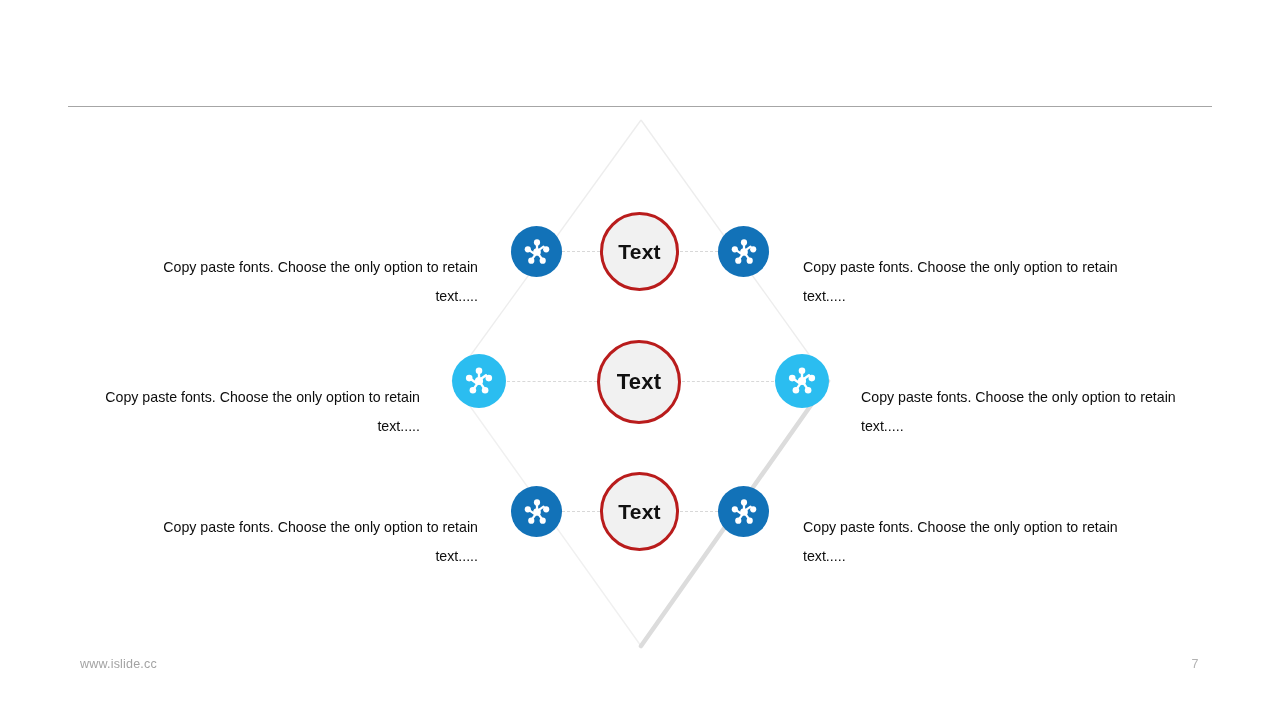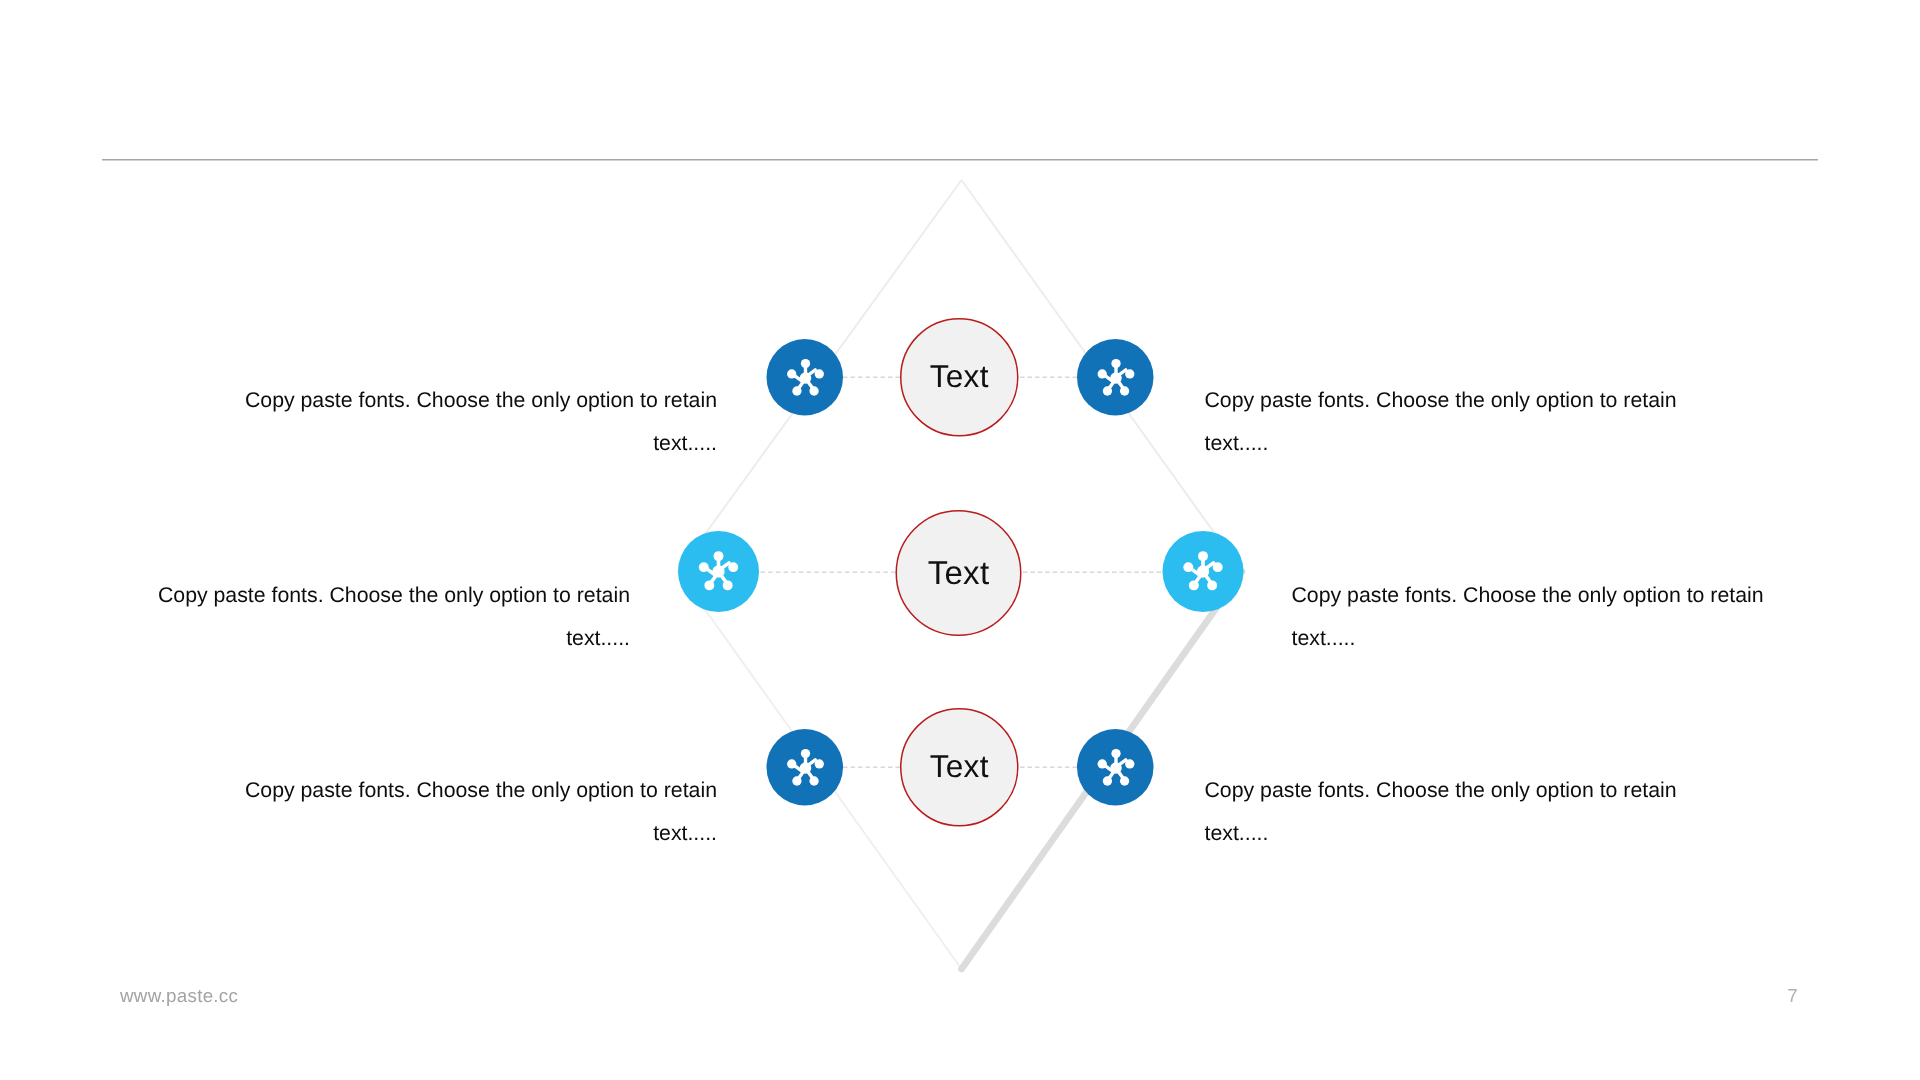--- a/index.html
+++ b/index.html
@@ -46,28 +46,29 @@
     position: absolute;
     height: 0;
     border-top: 1px dashed #d8d8d8;
   }
 
   
   .text-circle {
     position: absolute;
     border-radius: 50%;
     background: #f1f1f1;
-    border: 1px solid #b91c1c;
+    border: 3px solid #b91c1c;
     box-sizing: border-box;
     display: flex;
     align-items: center;
     justify-content: center;
     color: #111111;
     font-size: 21px;
     letter-spacing: .2px;
+    font-weight: bold;
   }
   .text-circle.big { font-size: 22px; }
 
   
   .icon-circle {
     position: absolute;
     border-radius: 50%;
     display: flex;
     align-items: center;
     justify-content: center;
@@ -255,16 +256,16 @@
   <div class="para left-al" style="left:803px; top:216px; width:328px;">Copy paste fonts. Choose the only option to retain text.....</div>
 
   <div class="para right-al" style="left:92px; top:346px; width:328px;">Copy paste fonts. Choose the only option to retain text.....</div>
 
   <div class="para left-al" style="left:861px; top:346px; width:328px;">Copy paste fonts. Choose the only option to retain text.....</div>
 
   <div class="para right-al" style="left:150px; top:476px; width:328px;">Copy paste fonts. Choose the only option to retain text.....</div>
 
   <div class="para left-al" style="left:803px; top:476px; width:328px;">Copy paste fonts. Choose the only option to retain text.....</div>
 
-  <div class="footer-url">www.paste.cc</div>
+  <div class="footer-url">www.islide.cc</div>
   <div class="page-num">7</div>
 
 </div>
 
 </body></html>

